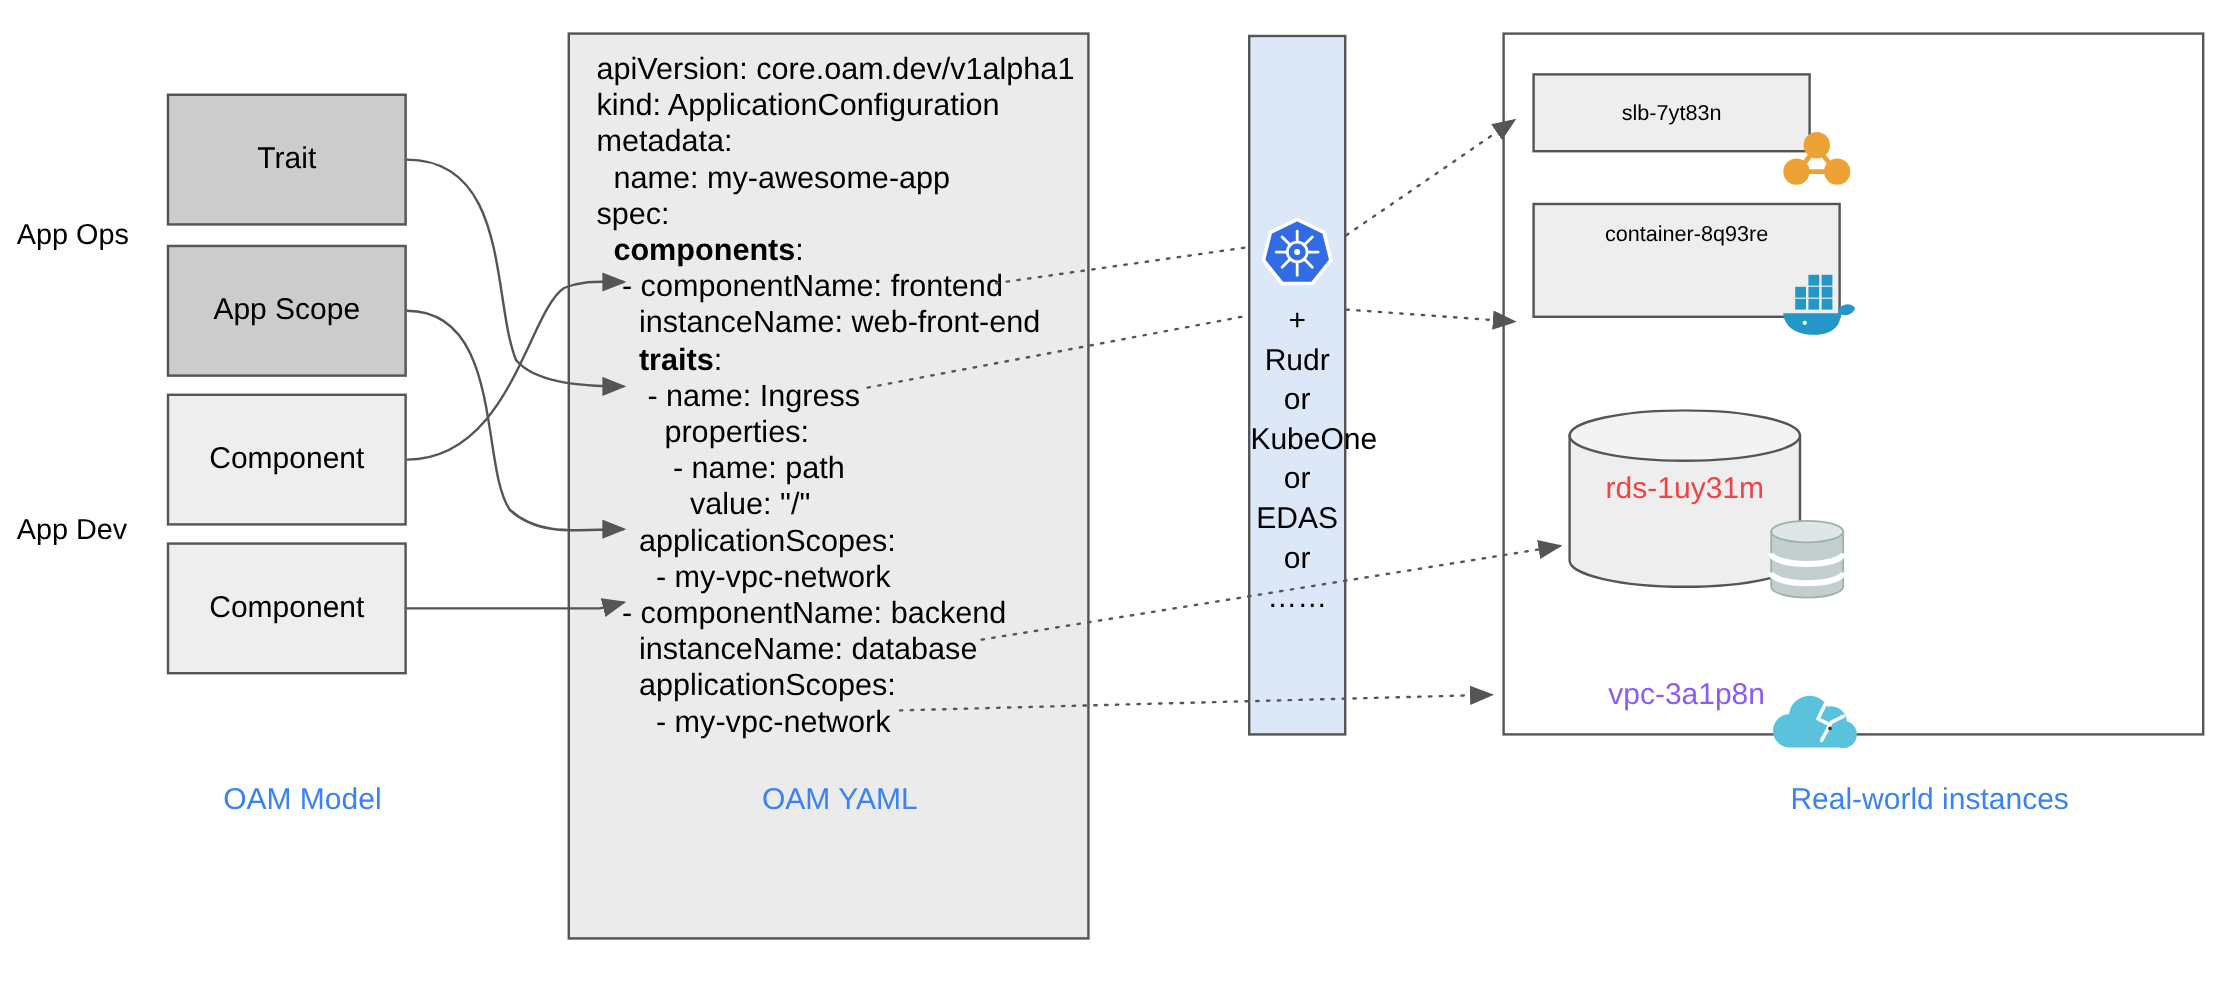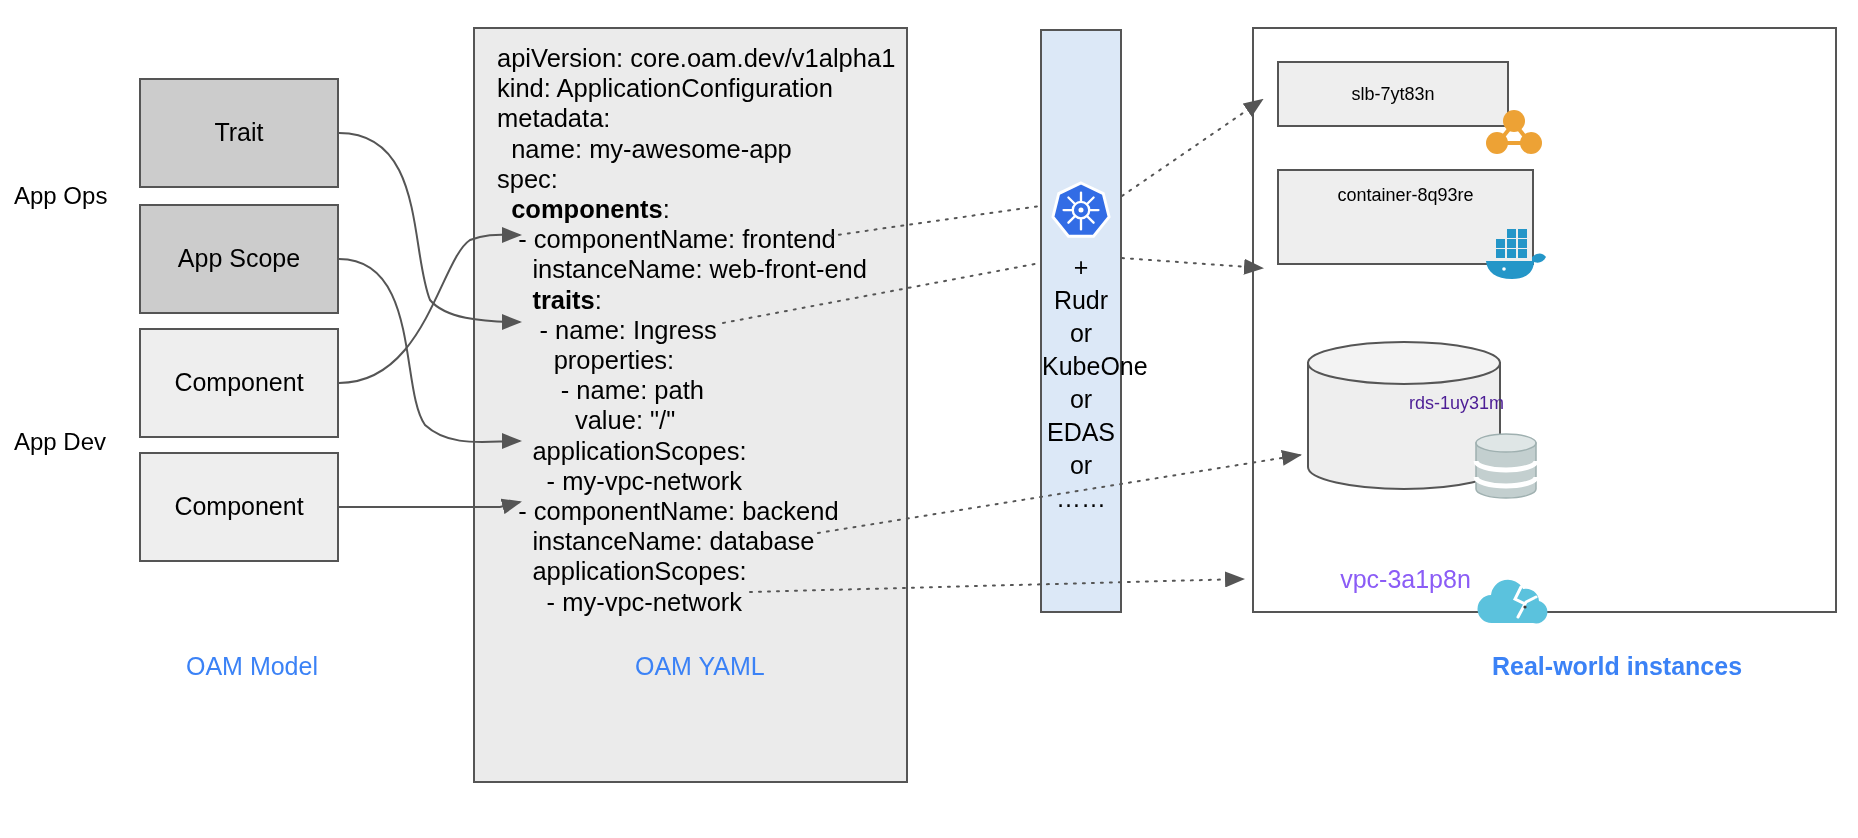--- a/index.html
+++ b/index.html
@@ -98,23 +98,23 @@
   .inst-plain {
     display: flex;
     align-items: center;
     justify-content: center;
     font-size: 25px;
     color: #8b5cf6;
   }
   .cyl-label {
     position: absolute;
     width: 100%;
-    text-align: right;
-    font-size: 18px;
-    color: #4c1d95;
+    text-align: center;
+    font-size: 25px;
+    color: #ef4444;
     top: 52px;
   }
 
   
   .caption {
     position: absolute;
     font-size: 25px;
     color: #3b82f6;
     white-space: nowrap;
     margin-left: 18px;
@@ -291,15 +291,15 @@
     <path d="M723,323 L1040,263" fill="none" stroke="#555555" stroke-width="2" stroke-dasharray="2 7" stroke-linecap="round"></path>
     <path d="M1122,258 L1262,268" fill="none" stroke="#555555" stroke-width="2" stroke-dasharray="2 7" stroke-linecap="round" marker-end="url(#arrow-dot)"></path>
 
     <path d="M818,533 L1300,455" fill="none" stroke="#555555" stroke-width="2" stroke-dasharray="2 7" stroke-linecap="round" marker-end="url(#arrow-dot)"></path>
 
     <path d="M750,592 L1243,579" fill="none" stroke="#555555" stroke-width="2" stroke-dasharray="2 7" stroke-linecap="round" marker-end="url(#arrow-dot)"></path>
   </svg>
 
   <div class="caption" style="left:168px; top:652px;">OAM Model</div>
   <div class="caption" style="left:617px; top:652px;">OAM YAML</div>
-  <div class="caption" style="left:1474px; top:652px;font-weight:bold;">Real-world instances</div>
+  <div class="caption" style="left:1474px; top:652px;">Real-world instances</div>
 
 </div>
 
 </body></html>

